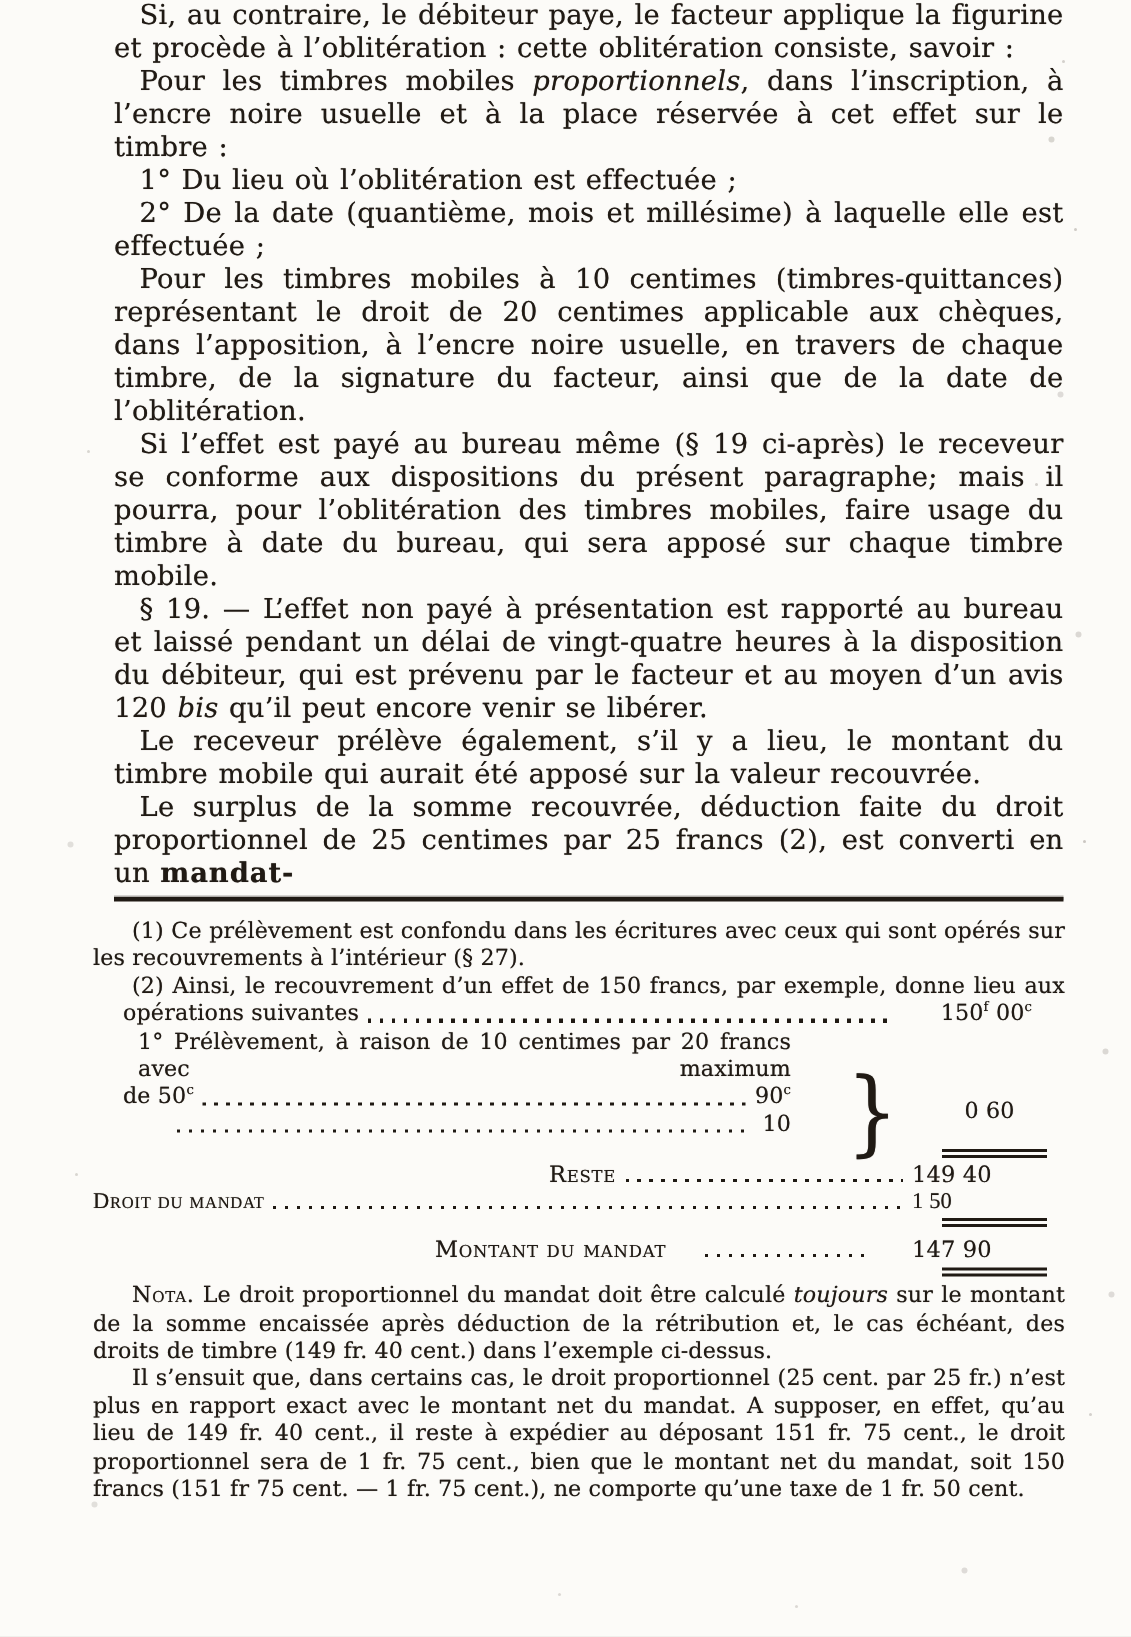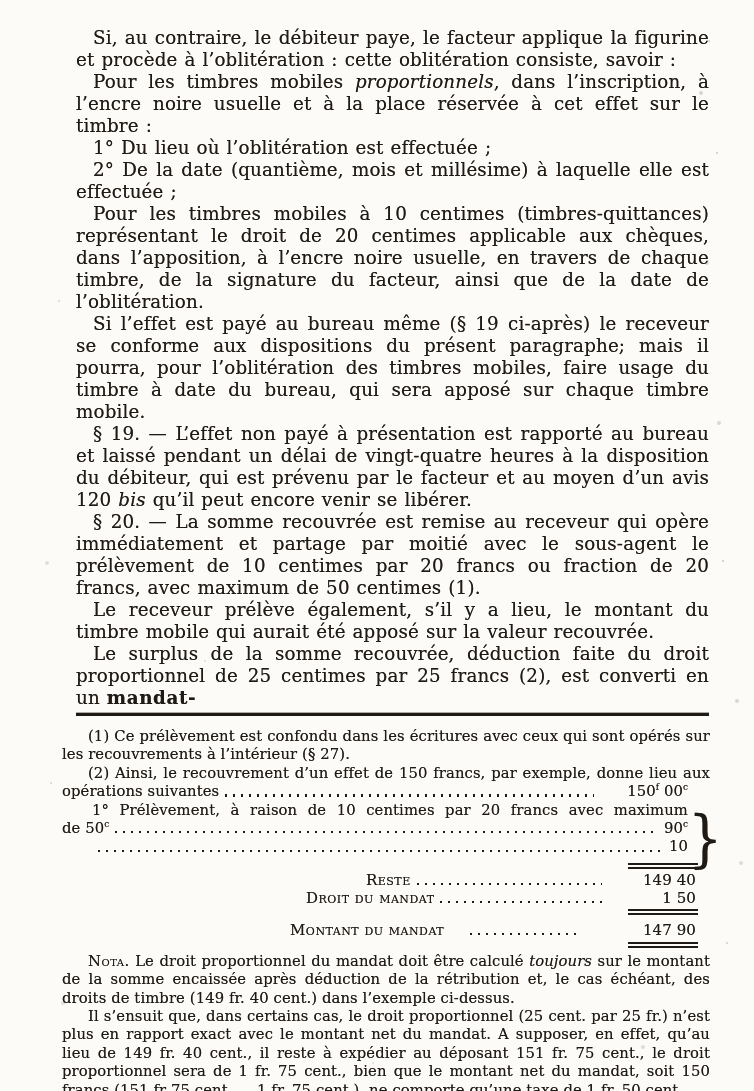--- a/index.html
+++ b/index.html
@@ -6,21 +6,20 @@
   .page{
     position:relative;
     width:754px;height:1091px;
     margin:0 auto;
     background:var(--paper,#fcfbf8);
     overflow:hidden;
     font-family:"DejaVu Serif","Liberation Serif",serif;
     color:var(--ink,#201a14);
     text-shadow:0 0 .45px rgba(32,26,20,.65);
     box-sizing:border-box;
-    padding-top:27px;
   }
   
   .noise{position:absolute;top:0;left:0;width:2px;height:2px;border-radius:50%;background:transparent;
     box-shadow:
       700px 92px 0 1px rgba(90,80,70,.22), 716px 152px 0 0 rgba(90,80,70,.28),
       706px 262px 0 1px rgba(90,80,70,.18), 690px 322px 0 0 rgba(90,80,70,.25),
       718px 422px 0 1px rgba(90,80,70,.2),  58px 300px 0 0 rgba(90,80,70,.22),
       46px 562px 0 1px rgba(90,80,70,.16), 722px 560px 0 0 rgba(90,80,70,.3),
       736px 700px 0 1px rgba(90,80,70,.2),  50px 782px 0 0 rgba(90,80,70,.22),
       740px 862px 0 1px rgba(90,80,70,.18), 726px 942px 0 0 rgba(90,80,70,.25),
@@ -45,44 +44,44 @@
   .fns{margin:11px 44px 0 62px;font-size:14.8px;line-height:18.4px;
        text-align:justify;letter-spacing:.1px;}
   .fns p.fn-para{margin:0;text-indent:26px;}
   sup{font-size:60%;line-height:0;vertical-align:super;letter-spacing:0;}
 
   .fn-line{margin:0;}
   .indent{text-indent:26px;}
   .stretch{text-align:justify;text-align-last:justify;}
   .ind2{padding-left:30px;}
 
-  .dotrow{display:flex;align-items:center;}
+  .dotrow{display:flex;align-items:center;margin-left:20px;}
   .dotrow .lbl{white-space:nowrap;}
   .leader{flex:1 1 auto;min-width:16px;height:2.2px;margin:0 6px;
           align-self:flex-end;transform:translateY(-4px);
           background-image:repeating-linear-gradient(to right,var(--ink,#201a14) 0 2.2px,transparent 2.2px 8px);}
   .amt{width:88px;text-align:right;padding-right:22px;white-space:nowrap;box-sizing:content-box;}
   .amt .cents{margin-left:5px;}
   .amt-s{white-space:nowrap;text-align:right;}
 
   
-  .grp{display:flex;align-items:flex-end;}
+  .grp{display:flex;align-items:flex-end;gap:37px;}
   .grp-left{flex:1 1 auto;min-width:0;}
   .brace{width:22px;font-size:54px;line-height:40px;font-weight:400;
          transform:translateY(3px) scaleY(1.15);text-align:center;}
   .grp-amt{width:88px;padding-right:14px;box-sizing:content-box;align-self:flex-end;
            height:37px;display:flex;align-items:center;justify-content:center;white-space:nowrap;}
 
   
   .acct{margin-top:7px;font-size:15px;line-height:18px;}
   .acct-row{display:flex;align-items:baseline;}
   .acct-row .sc{white-space:nowrap;}
-  .acct-amt{width:88px;text-align:right;padding-right:14px;white-space:nowrap;box-sizing:content-box;}
+  .acct-amt{width:88px;padding-right:14px;white-space:nowrap;box-sizing:content-box;}
   .r1{margin-left:304px;}
-  .r2{margin-left:244px;}
+  .r2{font-family:Liberation Serif, serif;}
   .r3{margin-left:228px;margin-top:6px;gap:20px;}
   .num-rule{width:70px;height:2px;border-top:2px solid var(--ink,#201a14);
             border-bottom:2px solid var(--ink,#201a14);margin-left:auto;margin-right:12px;}
   .num-rule.t{margin-bottom:2px;}
   .num-rule.m{margin-top:2px;}
   .num-rule.b{margin-top:3px;}
 
   .fns .gap{height:4px;}
 </style>
 </head>
@@ -92,21 +91,20 @@
   <div class="noise"></div>
 
   <section class="main">
       <p class="para"><span>Si, au contraire, le débiteur paye, le facteur applique la figurine et procède à l’oblitération : cette oblitération consiste, savoir :</span></p>
       <p class="para"><span>Pour les timbres mobiles </span><span class="it">proportionnels</span><span>, dans l’inscription, à l’encre noire usuelle et à la place réservée à cet effet sur le timbre :</span></p>
       <p class="para"><span>1° Du lieu où l’oblitération est effectuée ;</span></p>
       <p class="para"><span>2° De la date (quantième, mois et millésime) à laquelle elle est effectuée ;</span></p>
       <p class="para"><span>Pour les timbres mobiles à 10 centimes (timbres-quittances) représentant le droit de 20 centimes applicable aux chèques, dans l’apposition, à l’encre noire usuelle, en travers de chaque timbre, de la signature du facteur, ainsi que de la date de l’oblitération.</span></p>
       <p class="para"><span>Si l’effet est payé au bureau même (§ 19 ci-après) le receveur se conforme aux dispositions du présent paragraphe; mais il pourra, pour l’oblitération des timbres mobiles, faire usage du timbre à date du bureau, qui sera apposé sur chaque timbre mobile.</span></p>
       <p class="para"><span>§ 19. — L’effet non payé à présentation est rapporté au bureau et laissé pendant un délai de vingt-quatre heures à la disposition du débiteur, qui est prévenu par le facteur et au moyen d’un avis 120 </span><span class="it">bis</span><span> qu’il peut encore venir se libérer.</span></p>
-      <p class="para"><span>§ 20. — La somme recouvrée est remise au receveur qui opère immédiatement et partage par moitié avec le sous-agent le prélèvement de 10 centimes par 20 francs ou fraction de 20 francs, avec maximum de 50 centimes (1).</span></p>
       <p class="para"><span>Le receveur prélève également, s’il y a lieu, le montant du timbre mobile qui aurait été apposé sur la valeur recouvrée.</span></p>
       <p class="para"><span>Le surplus de la somme recouvrée, déduction faite du droit proportionnel de 25 centimes par 25 francs (2), est converti en un </span><span class="bd">mandat-</span></p>
     </section>
 
   <div class="sep"></div>
 
   <section class="fns">
     <p class="fn-para"><span>(1) Ce prélèvement est confondu dans les écritures avec ceux qui sont opérés sur les recouvrements à l’intérieur (§ 27).</span></p>
 
     <div>
@@ -125,20 +123,21 @@
             <span class="lbl"><span>de 50</span><sup>c</sup></span>
             <span class="leader"></span>
             <span class="amt-s"><span>90</span><sup>c</sup></span>
           </div>
           <div class="dotrow ind2">
             <span class="leader"></span>
             <span class="amt-s">10</span>
           </div>
         </div>
         <div class="brace">}</div>
+        <div class="grp-amt">0 60</div>
       </div>
     </div>
 
     <div class="acct">
       <div class="num-rule t"></div>
       <div class="acct-row r1">
         <span class="sc lbl">Reste</span>
         <span class="leader"></span>
         <span class="acct-amt">149 40</span>
       </div>

